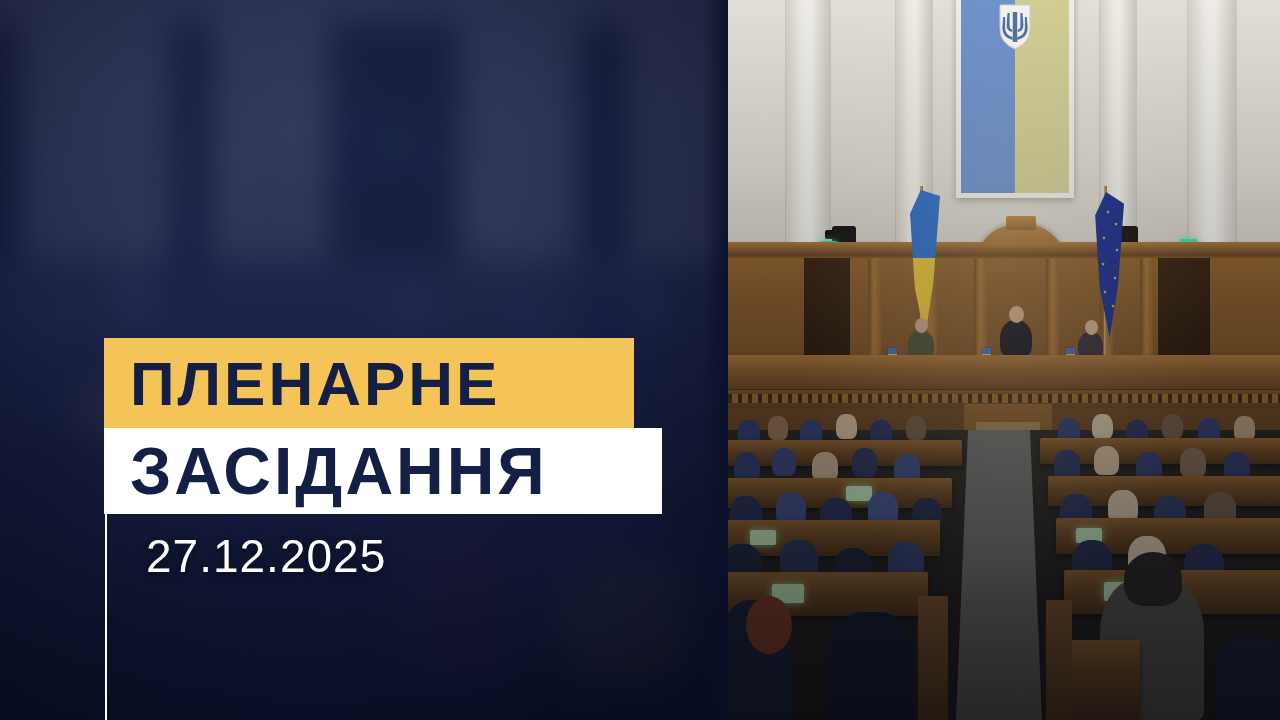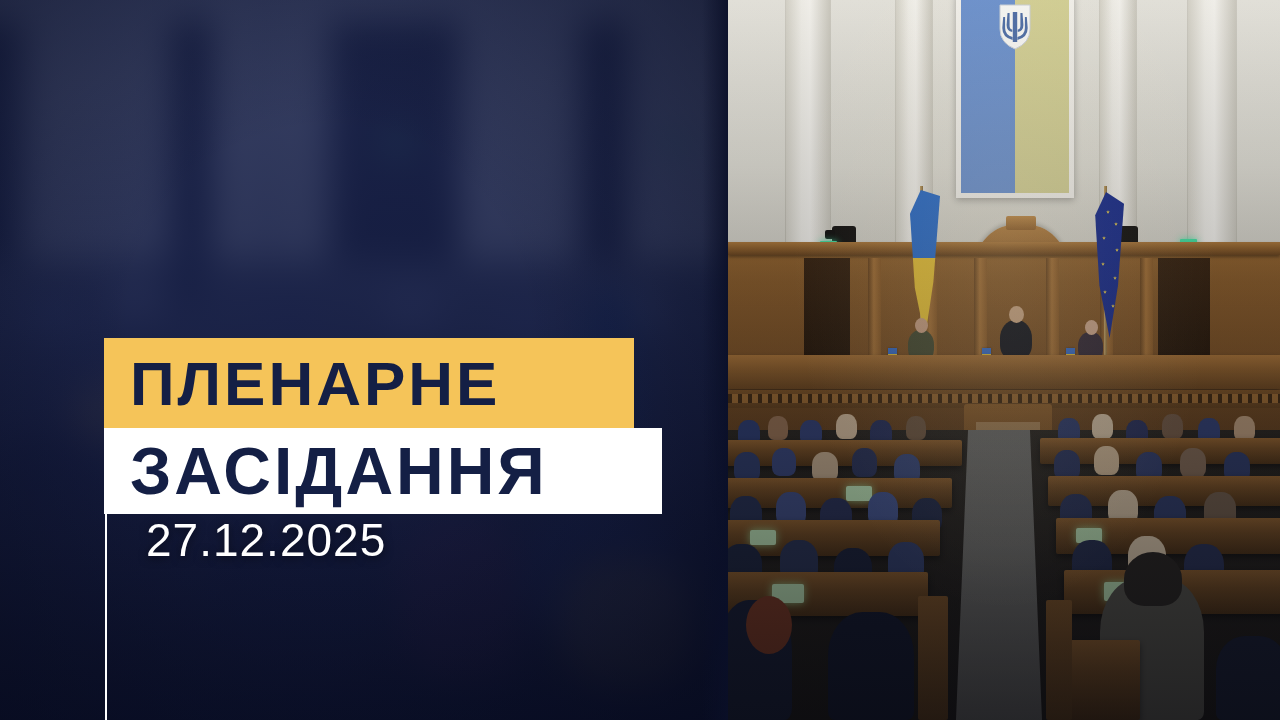--- a/index.html
+++ b/index.html
@@ -256,21 +256,21 @@
     white-space:nowrap;
   }
   .band-primary .band-text{font-size:62px;}
   .band-secondary .band-text{font-size:66px;text-align:right;}
 
   .rule-vert{
     position:absolute;left:105px;top:512px;width:2px;height:208px;
     background:#ffffff;
   }
   .date-text{
-    position:absolute;left:146px;top:513px;
+    position:absolute;left:146px;top:529px;
     color:#ffffff;font-size:46px;letter-spacing:1px;font-weight:400;
     text-shadow:0 2px 10px rgba(0,0,0,.55);
     white-space:nowrap;
   }
 </style>
 </head>
 <body>
 
 <div id="stage">
 

